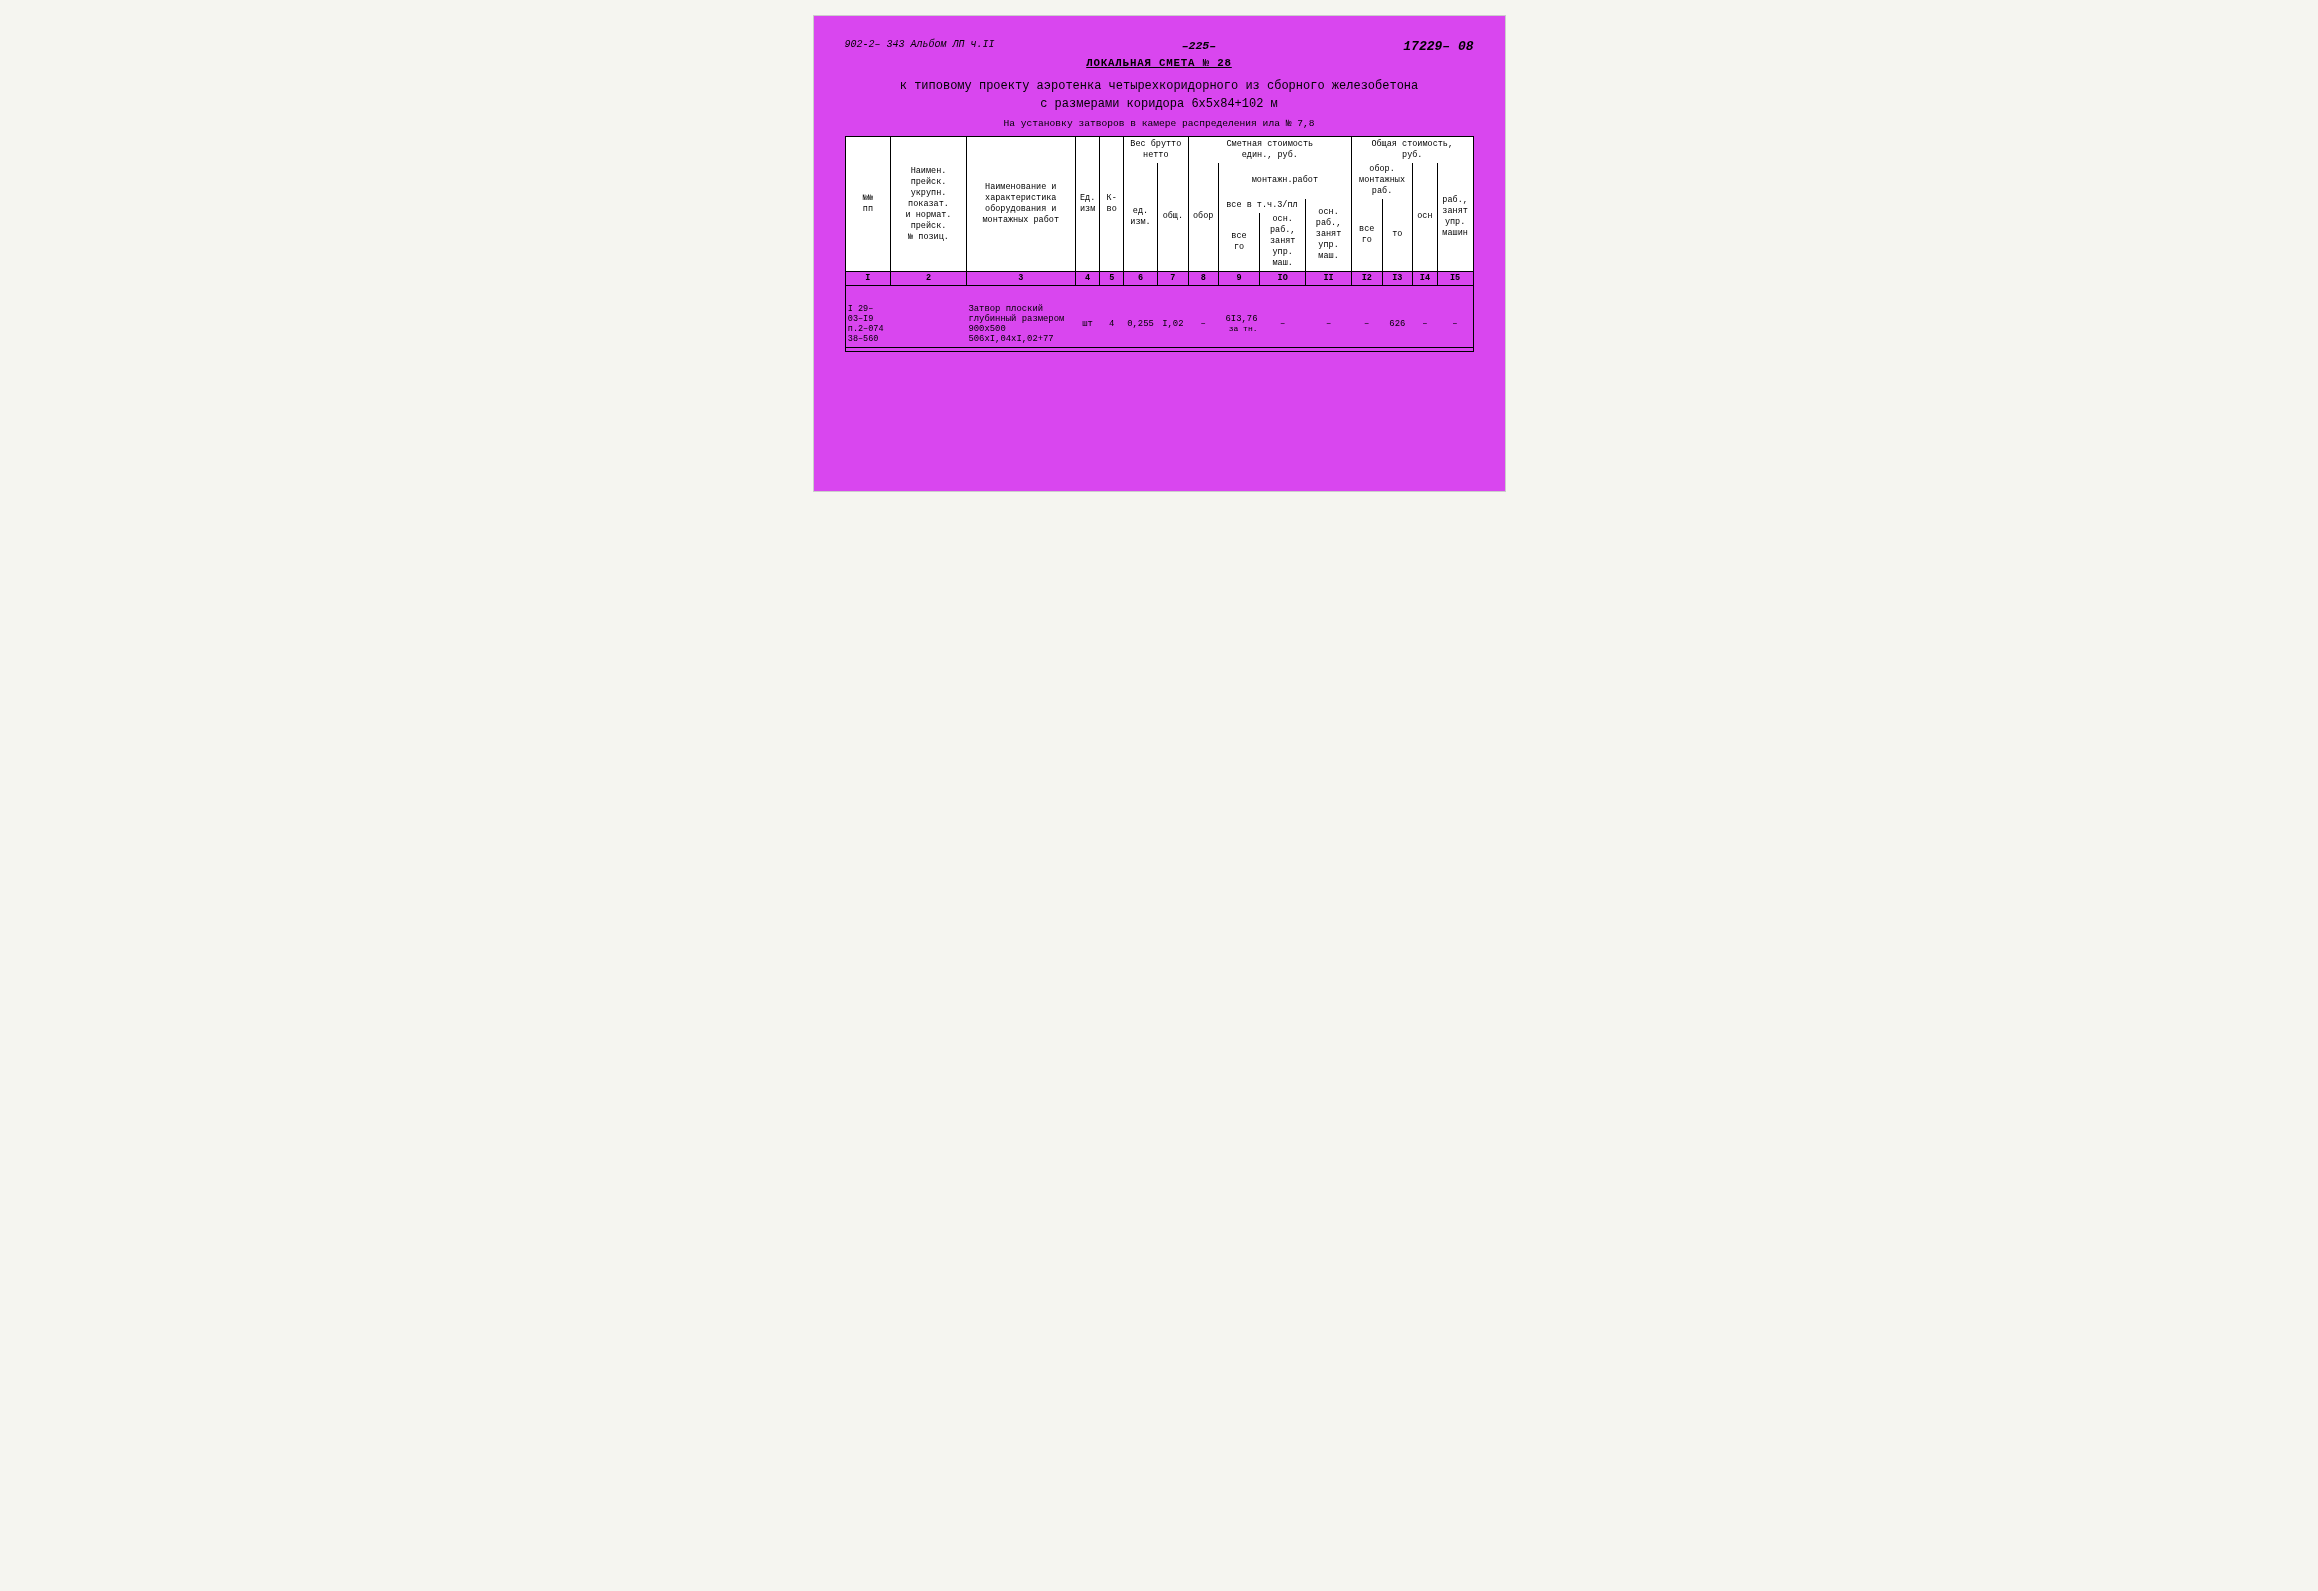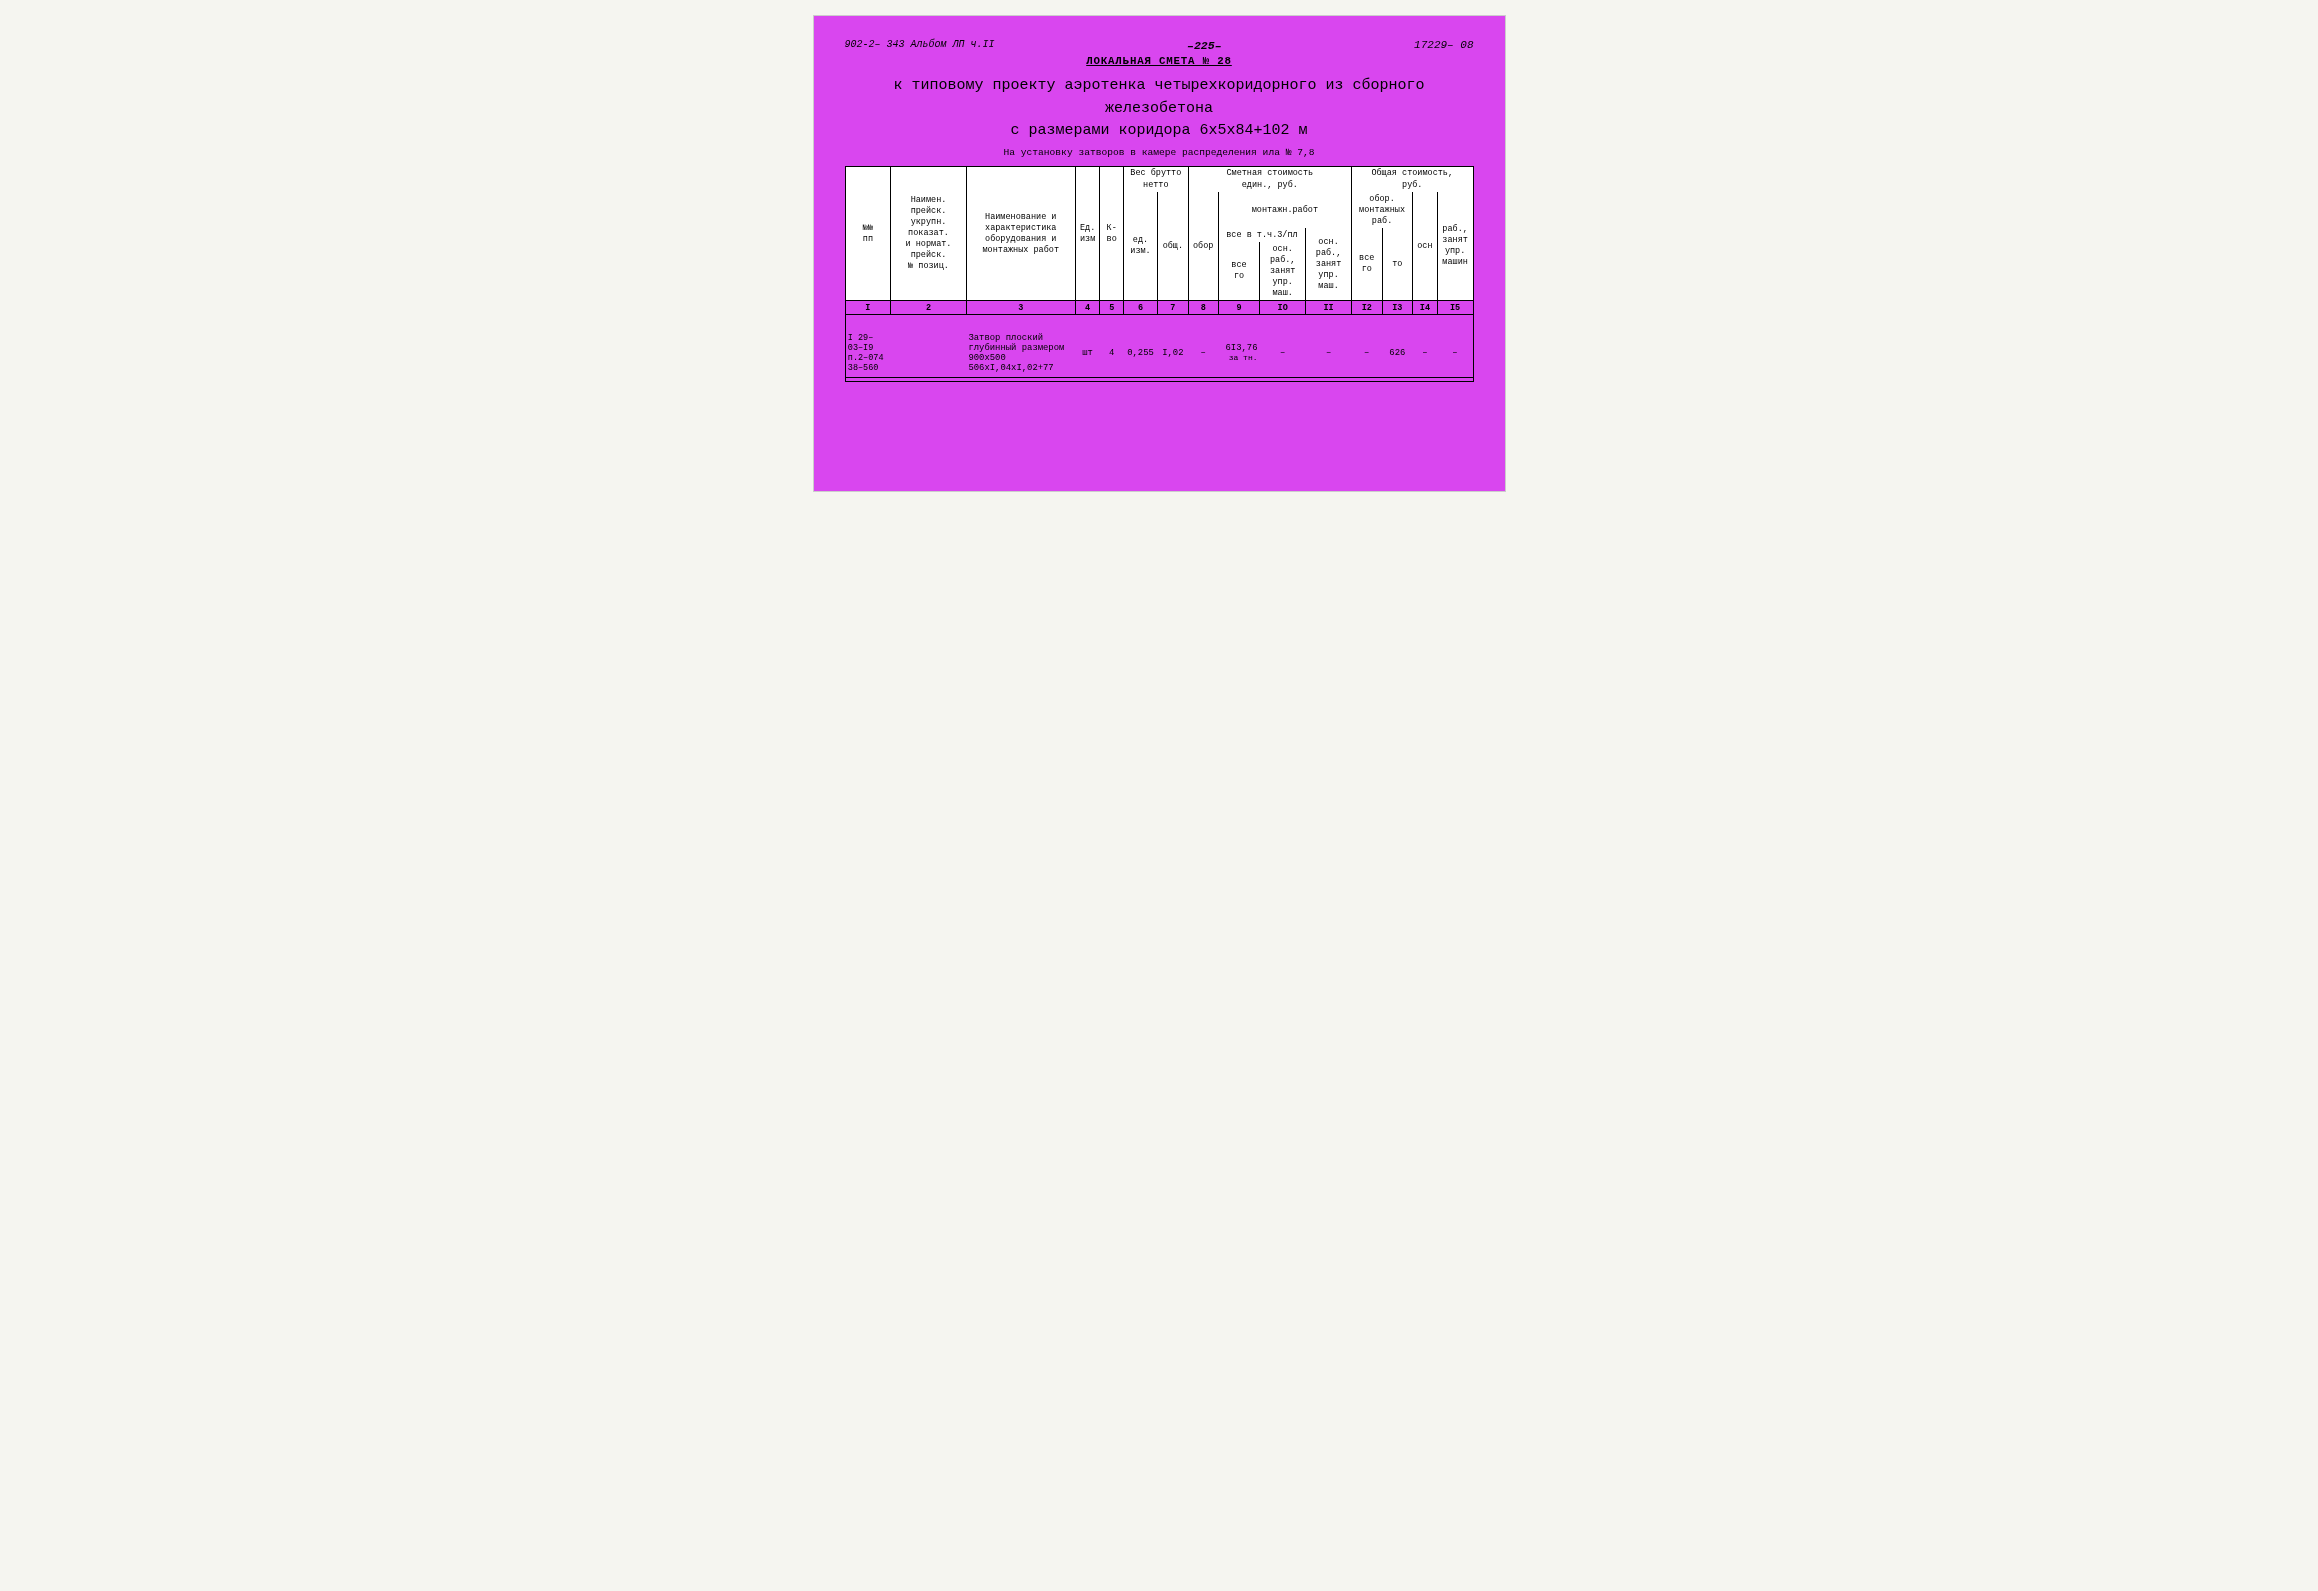--- a/index.html
+++ b/index.html
@@ -35,35 +35,36 @@
       font-style: italic;
     }
     .page-number {
       font-size: 11.5px;
       font-style: italic;
       font-weight: bold;
       text-align: center;
       flex: 1;
     }
     .doc-number-right {
-      font-size: 11px;
+      font-size: 13px;
       font-style: italic;
       text-align: right;
+      font-weight: bold;
     }
     .title {
       text-align: center;
       font-size: 10.8px;
       font-weight: bold;
       letter-spacing: 0.8px;
       margin-bottom: 7.7px;
       text-decoration: underline;
     }
     .subtitle {
       text-align: center;
-      font-size: 15px;
+      font-size: 12px;
       margin-bottom: 4.6px;
       line-height: 1.5;
     }
     .subtitle2 {
       text-align: center;
       font-size: 9.6px;
       margin-bottom: 7.7px;
     }
     .meta-row {
       display: flex;

